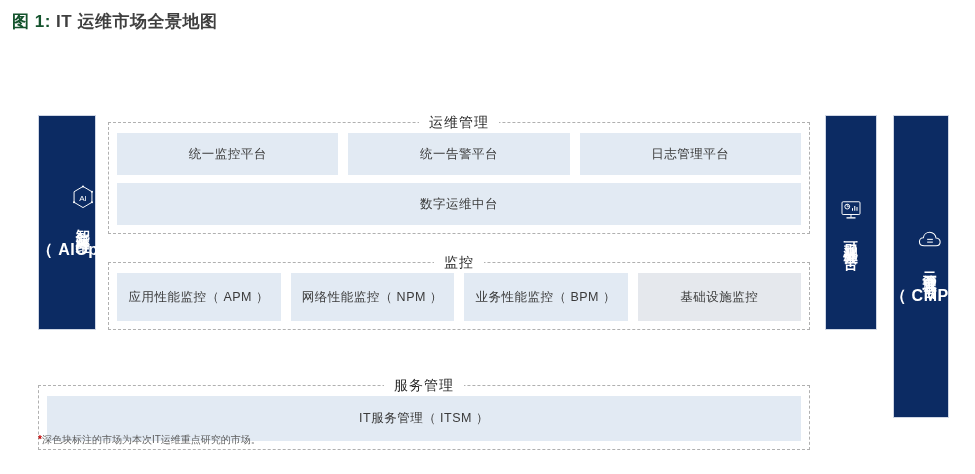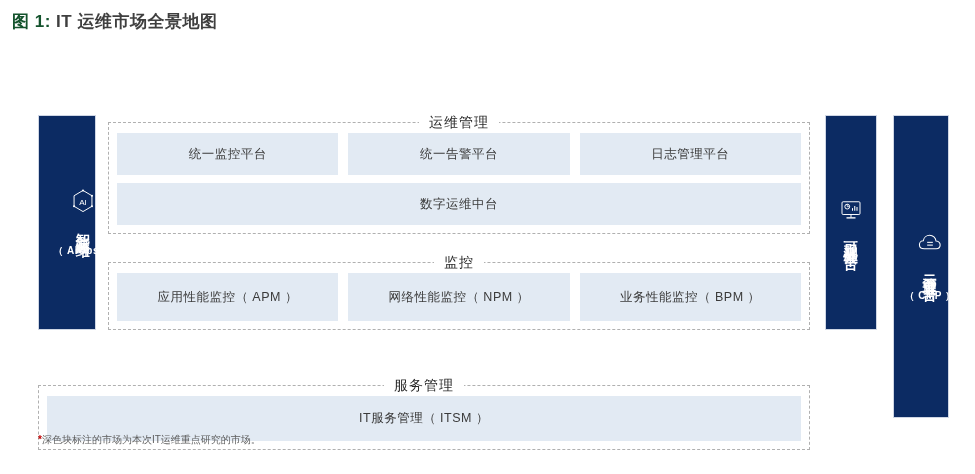--- a/index.html
+++ b/index.html
@@ -52,21 +52,21 @@
   .navy-panel .panel-label {
     writing-mode: vertical-rl;
     text-orientation: upright;
     font-size: 14px;
     font-weight: bold;
     letter-spacing: 3px;
     line-height: 1.05;
   }
   .navy-panel .panel-sub {
     margin-top: 10px;
-    font-size: 10px;
+    font-size: 16px;
     font-weight: bold;
     letter-spacing: 0.5px;
     white-space: nowrap;
   }
 
   #panel-aiops  { left: 38px;  top: 115px; width: 58px;  height: 215px; padding-left: 32px; }
   #panel-observ { left: 825px; top: 115px; width: 52px;  height: 215px; }
   #panel-cmp    { left: 893px; top: 115px; width: 56px;  height: 303px; padding-left: 18px; }
 
   
@@ -205,20 +205,21 @@
   </div>
 </div>
 
 <div class="group" id="group-monitor">
   <div class="group-title">监控</div>
   <div class="group-body">
     <div class="group-row">
       <div class="lbox" style="flex:1">应用性能监控（ APM ）</div>
       <div class="lbox" style="flex:1">网络性能监控（ NPM ）</div>
       <div class="lbox" style="flex:1">业务性能监控（ BPM ）</div>
+      <div class="lbox gray" style="flex:1">基础设施监控</div>
     </div>
   </div>
 </div>
 
 <div class="group" id="group-service">
   <div class="group-title">服务管理</div>
   <div class="group-body">
     <div class="group-row">
       <div class="lbox" style="flex:1">IT服务管理（ ITSM ）</div>
     </div>

